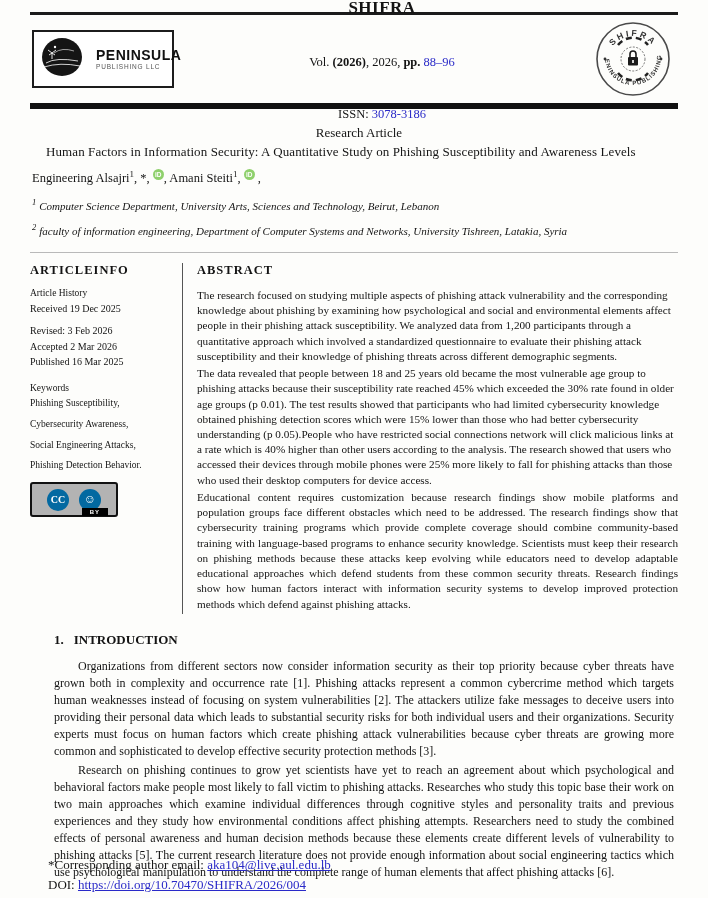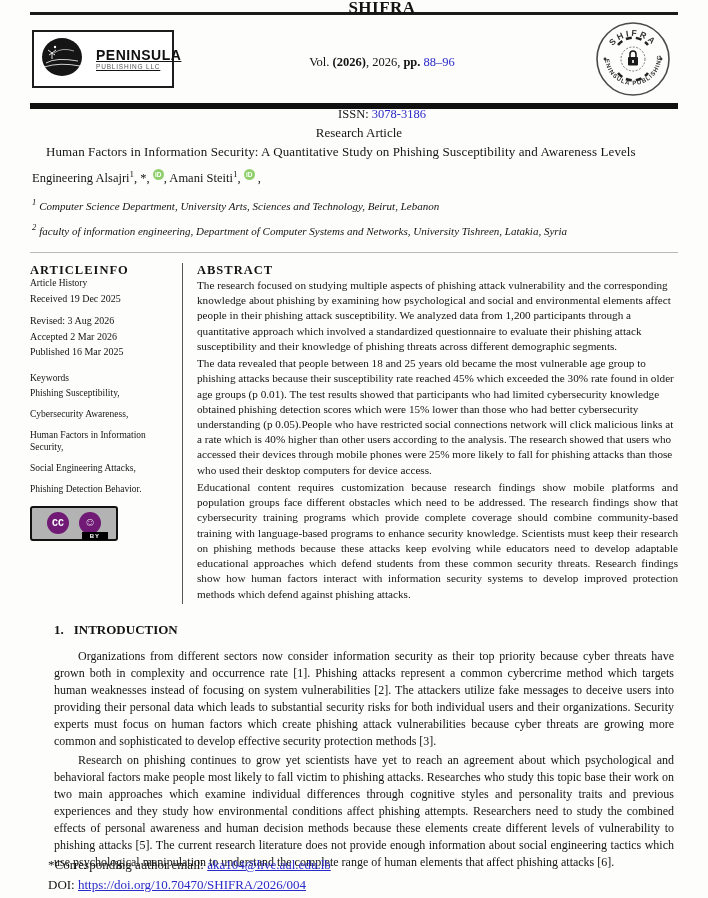--- a/index.html
+++ b/index.html
@@ -12,21 +12,21 @@
     overflow:hidden;
   }
   .page { width:708px; height:898px; padding:12px 18px 0 18px; position:relative; }
   .inner { padding:0 12px; }
 
   .top-rule { height:3px; background:#1b1b1b; margin:0 12px; }
   .thick-rule { height:6px; background:#111; margin:4px 12px 0 12px; }
 
   
   .header { display:flex; align-items:center; justify-content:space-between; padding:8px 14px 4px 14px; height:84px; }
-  .pub-logo { border:2px solid #1c1c1c; background:#fff; width:142px; height:58px; display:flex; align-items:center; padding:4px 6px; gap:6px;text-decoration:underline; }
+  .pub-logo { border:2px solid #1c1c1c; background:#fff; width:142px; height:58px; display:flex; align-items:center; padding:4px 6px; gap:6px; }
   .pub-logo .mark { flex:0 0 auto; }
   .pub-logo .divider { width:1px; height:40px; background:#333; }
   .pub-name { font-family:"Liberation Sans",sans-serif; font-weight:bold; font-size:14px; letter-spacing:.5px; color:#111; line-height:1.05; }
   .pub-sub { font-family:"Liberation Sans",sans-serif; font-size:6.5px; letter-spacing:.8px; color:#555; }
 
   .journal-center { text-align:center; line-height:1.5; }
   .journal-title { font-weight:bold; font-size:17px; letter-spacing:.5px; }
   .journal-meta { font-size:12.5px;margin-top:33px; }
   .journal-meta b { font-weight:bold; }
   .blue { color:#2a2ac8; }
@@ -43,32 +43,32 @@
     background:#8fd06c; color:#fff; font-family:"Liberation Sans",sans-serif;
     font-size:6.5px; font-weight:bold; text-align:center; line-height:11px; vertical-align:super;
   }
   .affil { font-style:italic; font-size:11px; margin:7px 0 0 2px; line-height:1.45; }
   .affil sup { font-size:8.5px; font-style:italic; margin-right:3px; }
 
   
   .info-abstract { display:flex; border-top:1px solid #b9b9b9; margin-top:12px; padding-top:10px; }
   .col-info { width:152px; flex:0 0 152px; padding-right:10px; }
   .col-abstract { flex:1; border-left:1px solid #555; padding-left:14px; }
-  .col-head { font-weight:bold; font-size:12.5px; letter-spacing:1px; }
+  .col-head { font-weight:bold; font-size:12.5px; letter-spacing:1px; margin-bottom:10px; }
   .info-item { font-size:10px; line-height:1.35; margin-bottom:2px; }
   .info-label { font-size:9.5px; margin-bottom:4px; }
   .gap-sm { margin-top:9px; }
   .gap-md { margin-top:14px; }
   .kw { font-size:9.5px; line-height:1.35; margin-bottom:8px; }
   .abstract-p { font-size:11.2px; line-height:1.36; margin-bottom:2px; text-align:left; }
   .abstract-p.just { text-align:justify; }
 
   
   .cc-badge { margin-top:10px; width:88px; height:35px; background:#b3b3b3; border:2px solid #111; border-radius:3px; position:relative; display:flex; align-items:center; justify-content:center; gap:10px; }
-  .cc-circle { width:22px; height:22px; border-radius:50%; background:#701a75; color:#fff; font-family:Liberation Mono, monospace; font-weight:bold; font-size:10px; display:flex; align-items:center; justify-content:center; }
+  .cc-circle { width:22px; height:22px; border-radius:50%; background:#0369a1; color:#fff; font-family:Liberation Serif, serif; font-weight:bold; font-size:10px; display:flex; align-items:center; justify-content:center; }
   .cc-circle.person { font-size:12px; font-weight:normal; }
   .cc-by-strip { position:absolute; right:8px; bottom:-1px; background:#000; color:#fff; font-family:"Liberation Sans",sans-serif; font-size:6px; font-weight:bold; padding:1px 8px; letter-spacing:1px; }
 
   
   .section { margin-top:18px; padding:0 4px 0 24px; }
   .sec-head { font-weight:bold; font-size:13px; margin-bottom:10px; }
   .sec-head .num { margin-right:10px; }
   .body-p { font-size:12px; line-height:1.42; text-align:justify; text-indent:24px; margin-bottom:2px; }
 
   
@@ -142,28 +142,27 @@
 
     <div class="affil"><sup>1</sup><span>Computer Science Department, University Arts, Sciences and Technology, Beirut, Lebanon</span></div>
     <div class="affil"><sup>2</sup><span>faculty of information engineering, Department of Computer Systems and Networks, University Tishreen, Latakia, Syria</span></div>
 
     <div class="info-abstract">
 
       <div class="col-info">
         <div class="col-head">ARTICLEINFO</div>
         <div class="info-label">Article History</div>
         <div class="info-item">Received 19 Dec 2025</div>
-        <div class="info-item gap-sm">Revised: 3 Aug 2026</div>
+        <div class="info-item gap-sm">Revised: 3 Feb 2026</div>
         <div class="info-item">Accepted 2 Mar 2026</div>
         <div class="info-item">Published 16 Mar 2025</div>
 
         <div class="info-label gap-md">Keywords</div>
         <div class="kw">Phishing Susceptibility,</div>
         <div class="kw">Cybersecurity Awareness,</div>
-        <div class="kw">Human Factors in Information Security,</div>
         <div class="kw">Social Engineering Attacks,</div>
         <div class="kw">Phishing Detection Behavior.</div>
 
         <div class="cc-badge">
           <span class="cc-circle">CC</span>
           <span class="cc-circle person">☺</span>
           <span class="cc-by-strip">BY</span>
         </div>
       </div>
 

